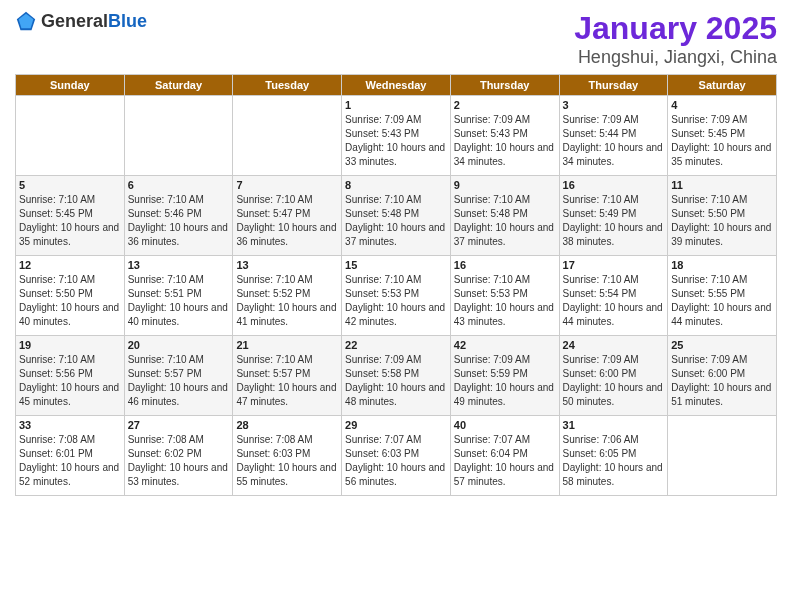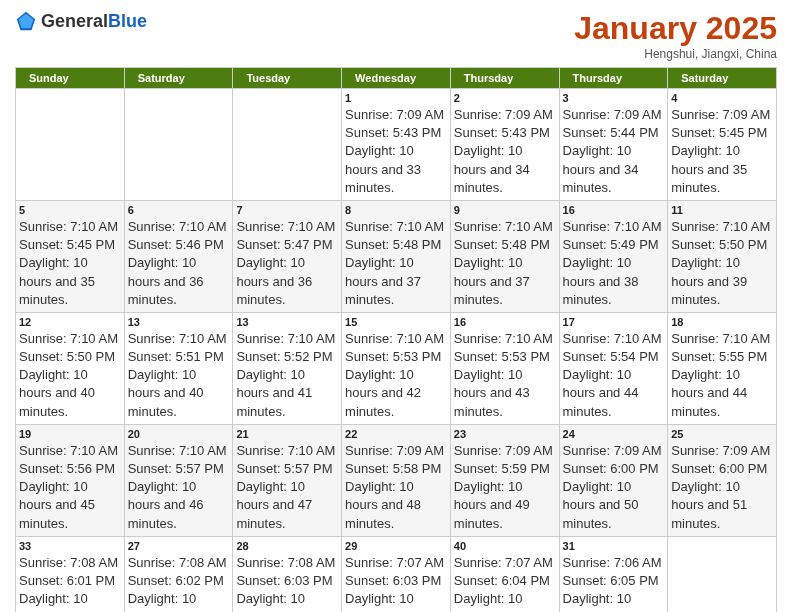--- a/index.html
+++ b/index.html
@@ -39,38 +39,38 @@
     .logo-icon {
       width: 22px;
       height: 22px;
     }
     .title-block {
       text-align: right;
     }
     .calendar-title {
       font-size: 32px;
       font-weight: bold;
-      color: #c2410c;
+      color: #6d28d9;
     }
     .calendar-subtitle {
-      font-size: 12px;
+      font-size: 18px;
       color: #555;
     }
     table {
       width: 100%;
       border-collapse: collapse;
       table-layout: fixed;
     }
     thead tr th {
-      background-color: #4d7c0f;
+      background-color: #a16207;
       color: #fff;
       font-size: 11px;
       font-weight: bold;
       padding: 4px 13px;
-      text-align: left;
+      text-align: center;
       border: 1px solid #ccc;
     }
     tbody tr td {
       border: 1px solid #ccc;
       vertical-align: top;
       padding: 3px 3px;
       font-size: 9px;
       color: #333;
       height: 80px;
       background: #fff;
@@ -78,21 +78,21 @@
     tbody tr:nth-child(even) td {
       background: #f5f5f5;
     }
     .day-number {
       font-size: 11px;
       font-weight: bold;
       color: #222;
       margin-bottom: 2px;
     }
     .day-info {
-      font-size: 13px;
+      font-size: 10px;
       color: #333;
       line-height: 1.4;
     }
     .empty-cell {
       background: #fff !important;
     }
   </style>
 </head>
 <body>
 
@@ -262,21 +262,21 @@
 Sunset: 5:57 PM
 Daylight: 10 hours and 47 minutes.</div>
           </td>
           <td>
             <div class="day-number">22</div>
             <div class="day-info" style="white-space: pre-line;">Sunrise: 7:09 AM
 Sunset: 5:58 PM
 Daylight: 10 hours and 48 minutes.</div>
           </td>
           <td>
-            <div class="day-number">23</div>
+            <div class="day-number">42</div>
             <div class="day-info" style="white-space: pre-line;">Sunrise: 7:09 AM
 Sunset: 5:59 PM
 Daylight: 10 hours and 49 minutes.</div>
           </td>
           <td>
             <div class="day-number">24</div>
             <div class="day-info" style="white-space: pre-line;">Sunrise: 7:09 AM
 Sunset: 6:00 PM
 Daylight: 10 hours and 50 minutes.</div>
           </td>

